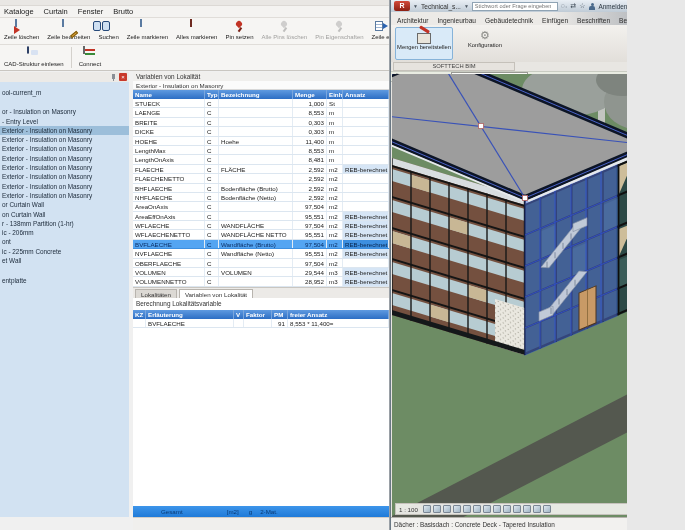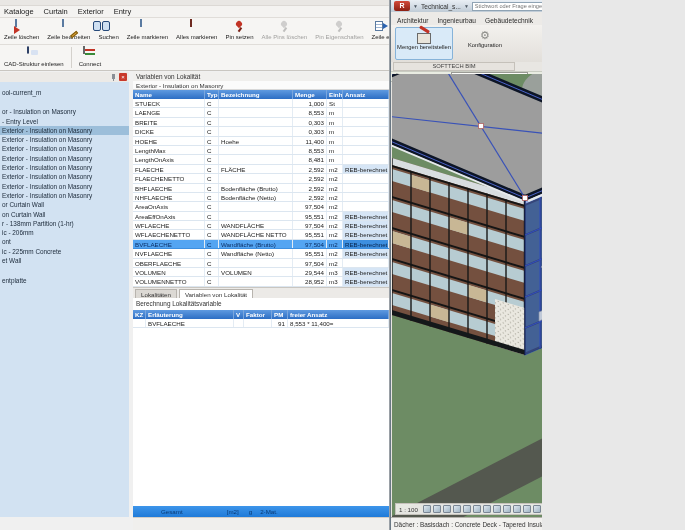--- a/index.html
+++ b/index.html
@@ -1,17 +1,17 @@
 <!DOCTYPE html>
 <html><head>
 <meta charset="utf-8">
 <style>
   * { margin:0; padding:0; box-sizing:border-box; }
   html,body { background:#e8e8e8; }
-  #stage { position:relative; width:542px; height:530px; overflow:hidden;
+  #stage { position:relative; width:627px; height:530px; overflow:hidden;
            font-family:"Liberation Sans", sans-serif; background:#f0f0f0; }
 
   
   .leftapp { position:absolute; left:0; top:0; width:390px; height:530px;
              background:#f0f0f0; border-right:1px solid #9aa0a6; }
   .la-titlebar { height:6px; background:#e9e7e4; border-bottom:1px solid #dcd9d5; }
   .la-menubar { height:12px; display:flex; align-items:center; gap:10px;
                 padding-left:4px; font-size:7.5px; color:#222; background:#f4f3f1;
                 border-bottom:1px solid #e0ddd9;}
   .la-menu-item { cursor:default; }
@@ -159,22 +159,22 @@
 </head>
 <body>
 
 <div id="stage">
 
   <div class="leftapp">
     <div class="la-titlebar"></div>
     <div class="la-menubar" id="la-menu">
         <span class="la-menu-item">Kataloge</span>
         <span class="la-menu-item">Curtain</span>
-        <span class="la-menu-item">Exterior</span>
-        <span class="la-menu-item">Entry</span>
+        <span class="la-menu-item">Fenster</span>
+        <span class="la-menu-item">Brutto</span>
       </div>
     <div class="la-toolbar1" id="la-toolbar1">
   <div class="tb-btn">
     <span class="mi"><span class="mi-grid"></span><span class="acc acc-red-arrow"></span></span>
     <span class="lbl">Zeile löschen</span>
   </div>
 
   <div class="tb-btn">
     <span class="mi"><span class="mi-grid"></span><span class="acc acc-pencil"></span></span>
     <span class="lbl">Zeile bearbeiten</span>

